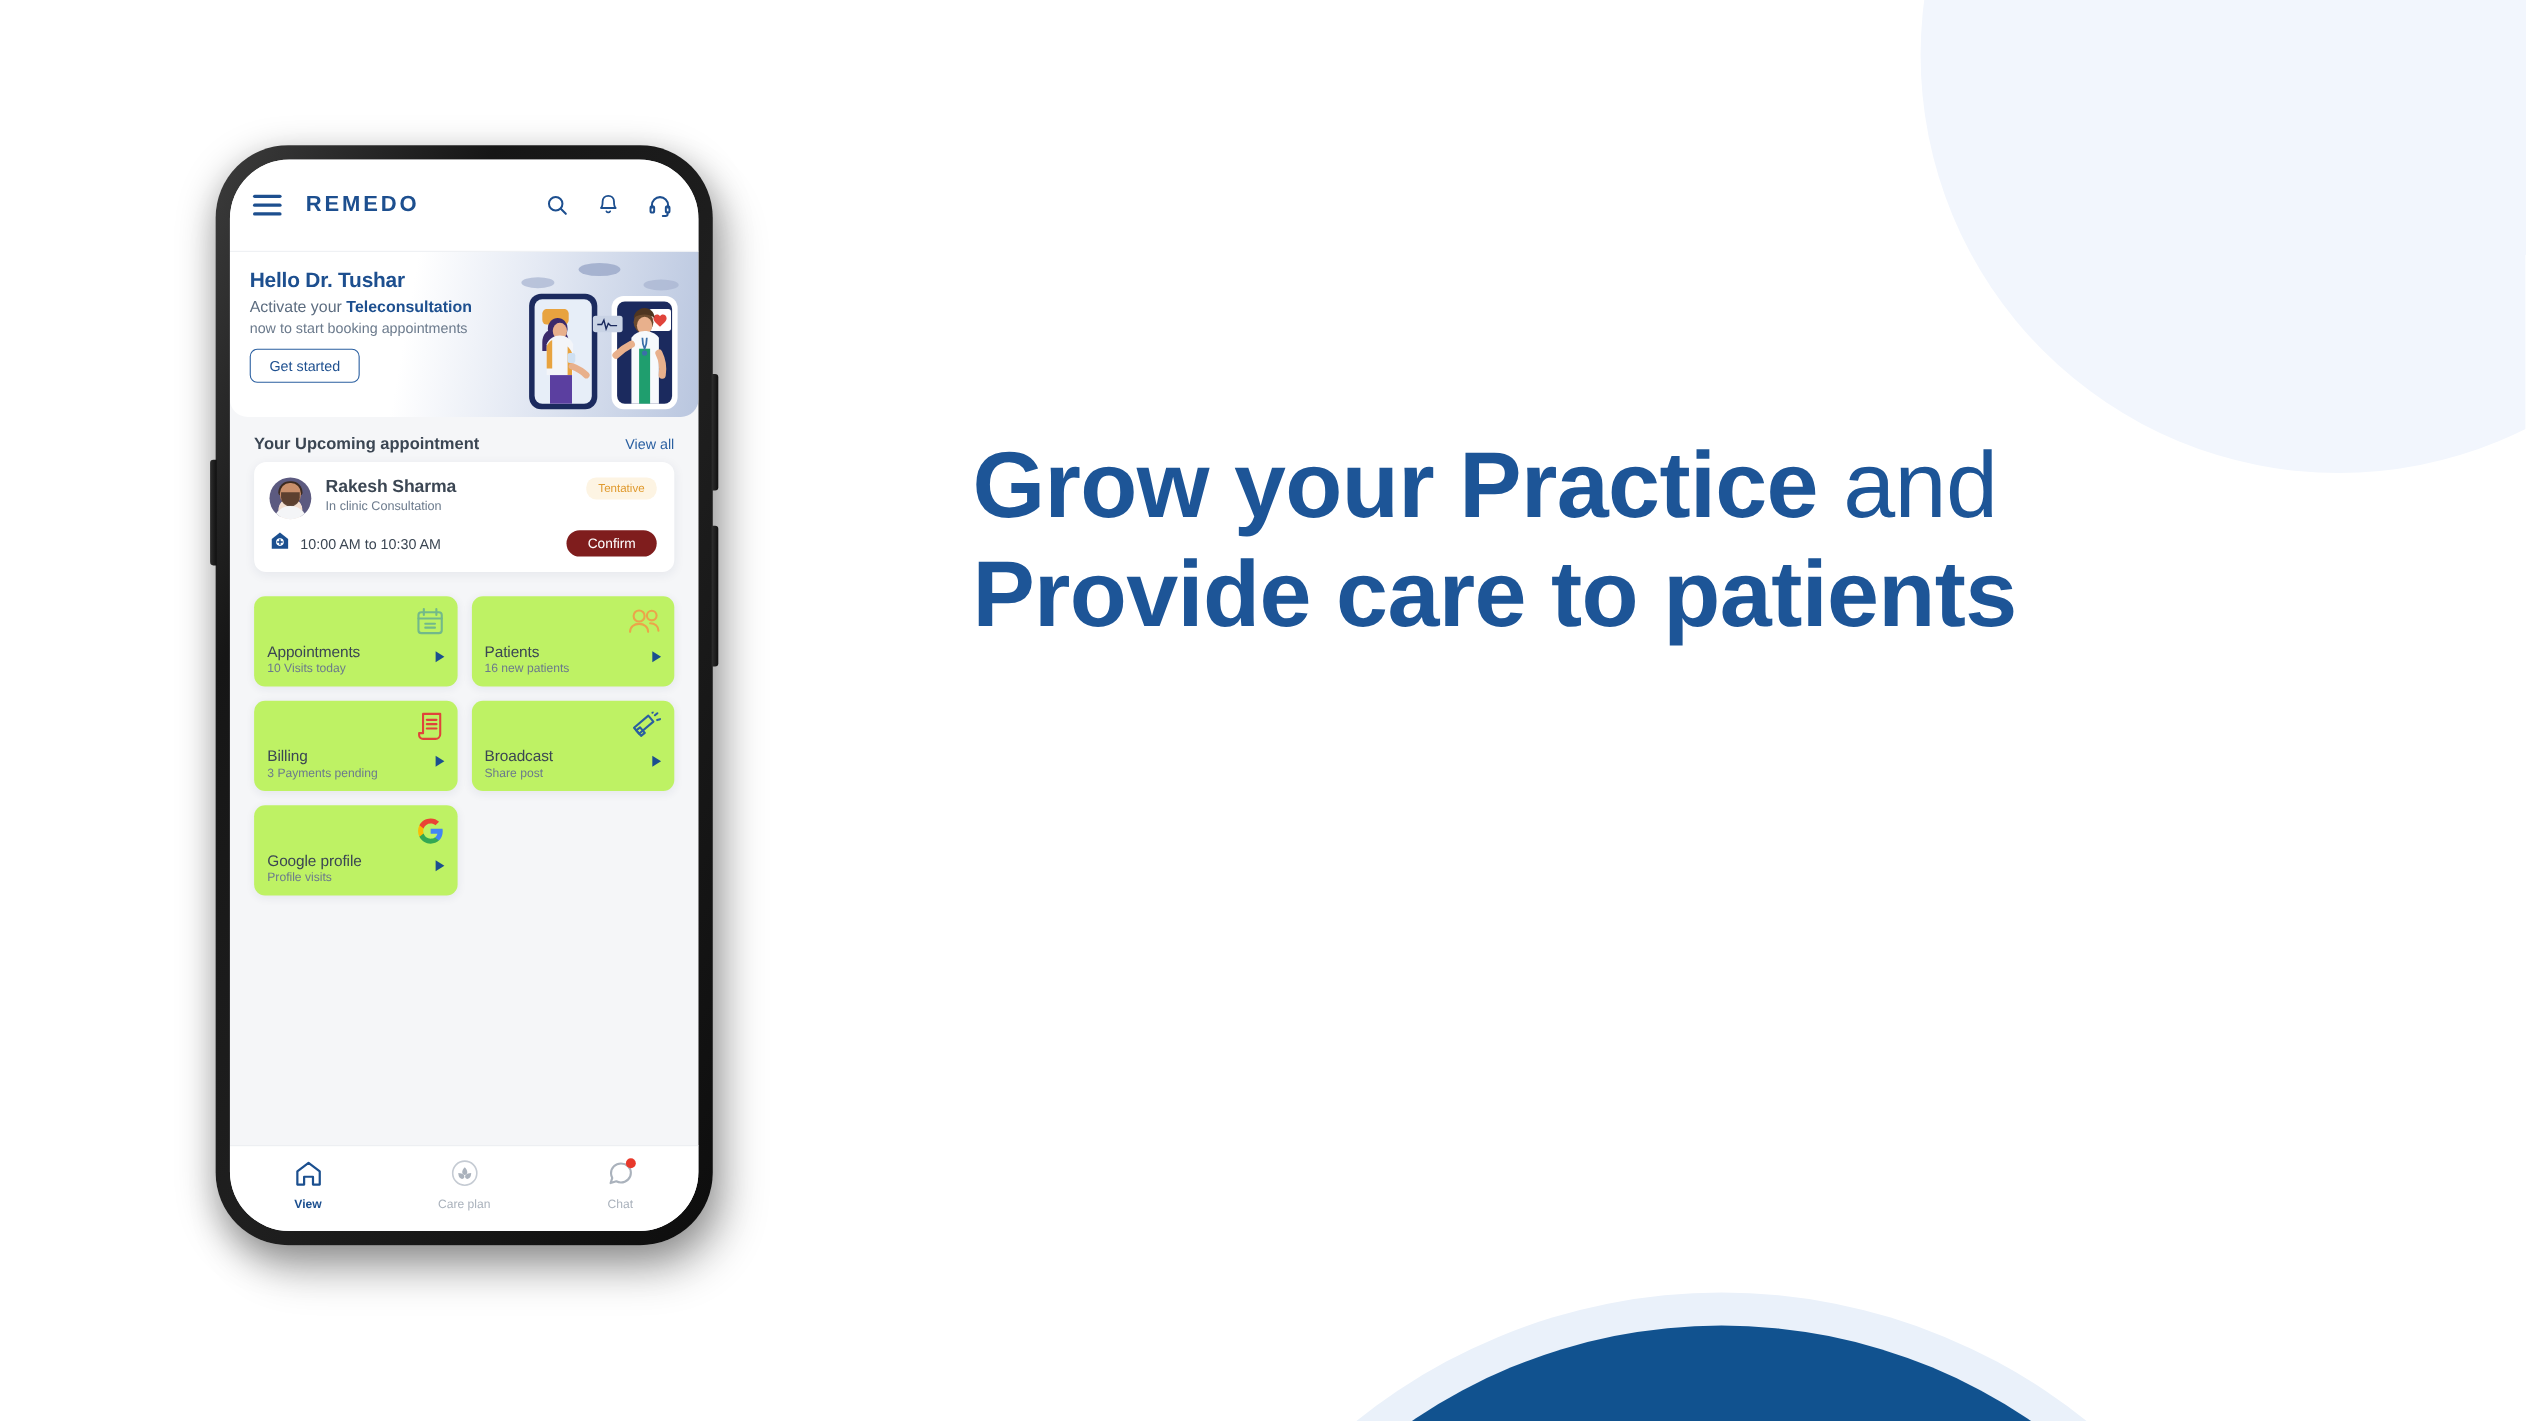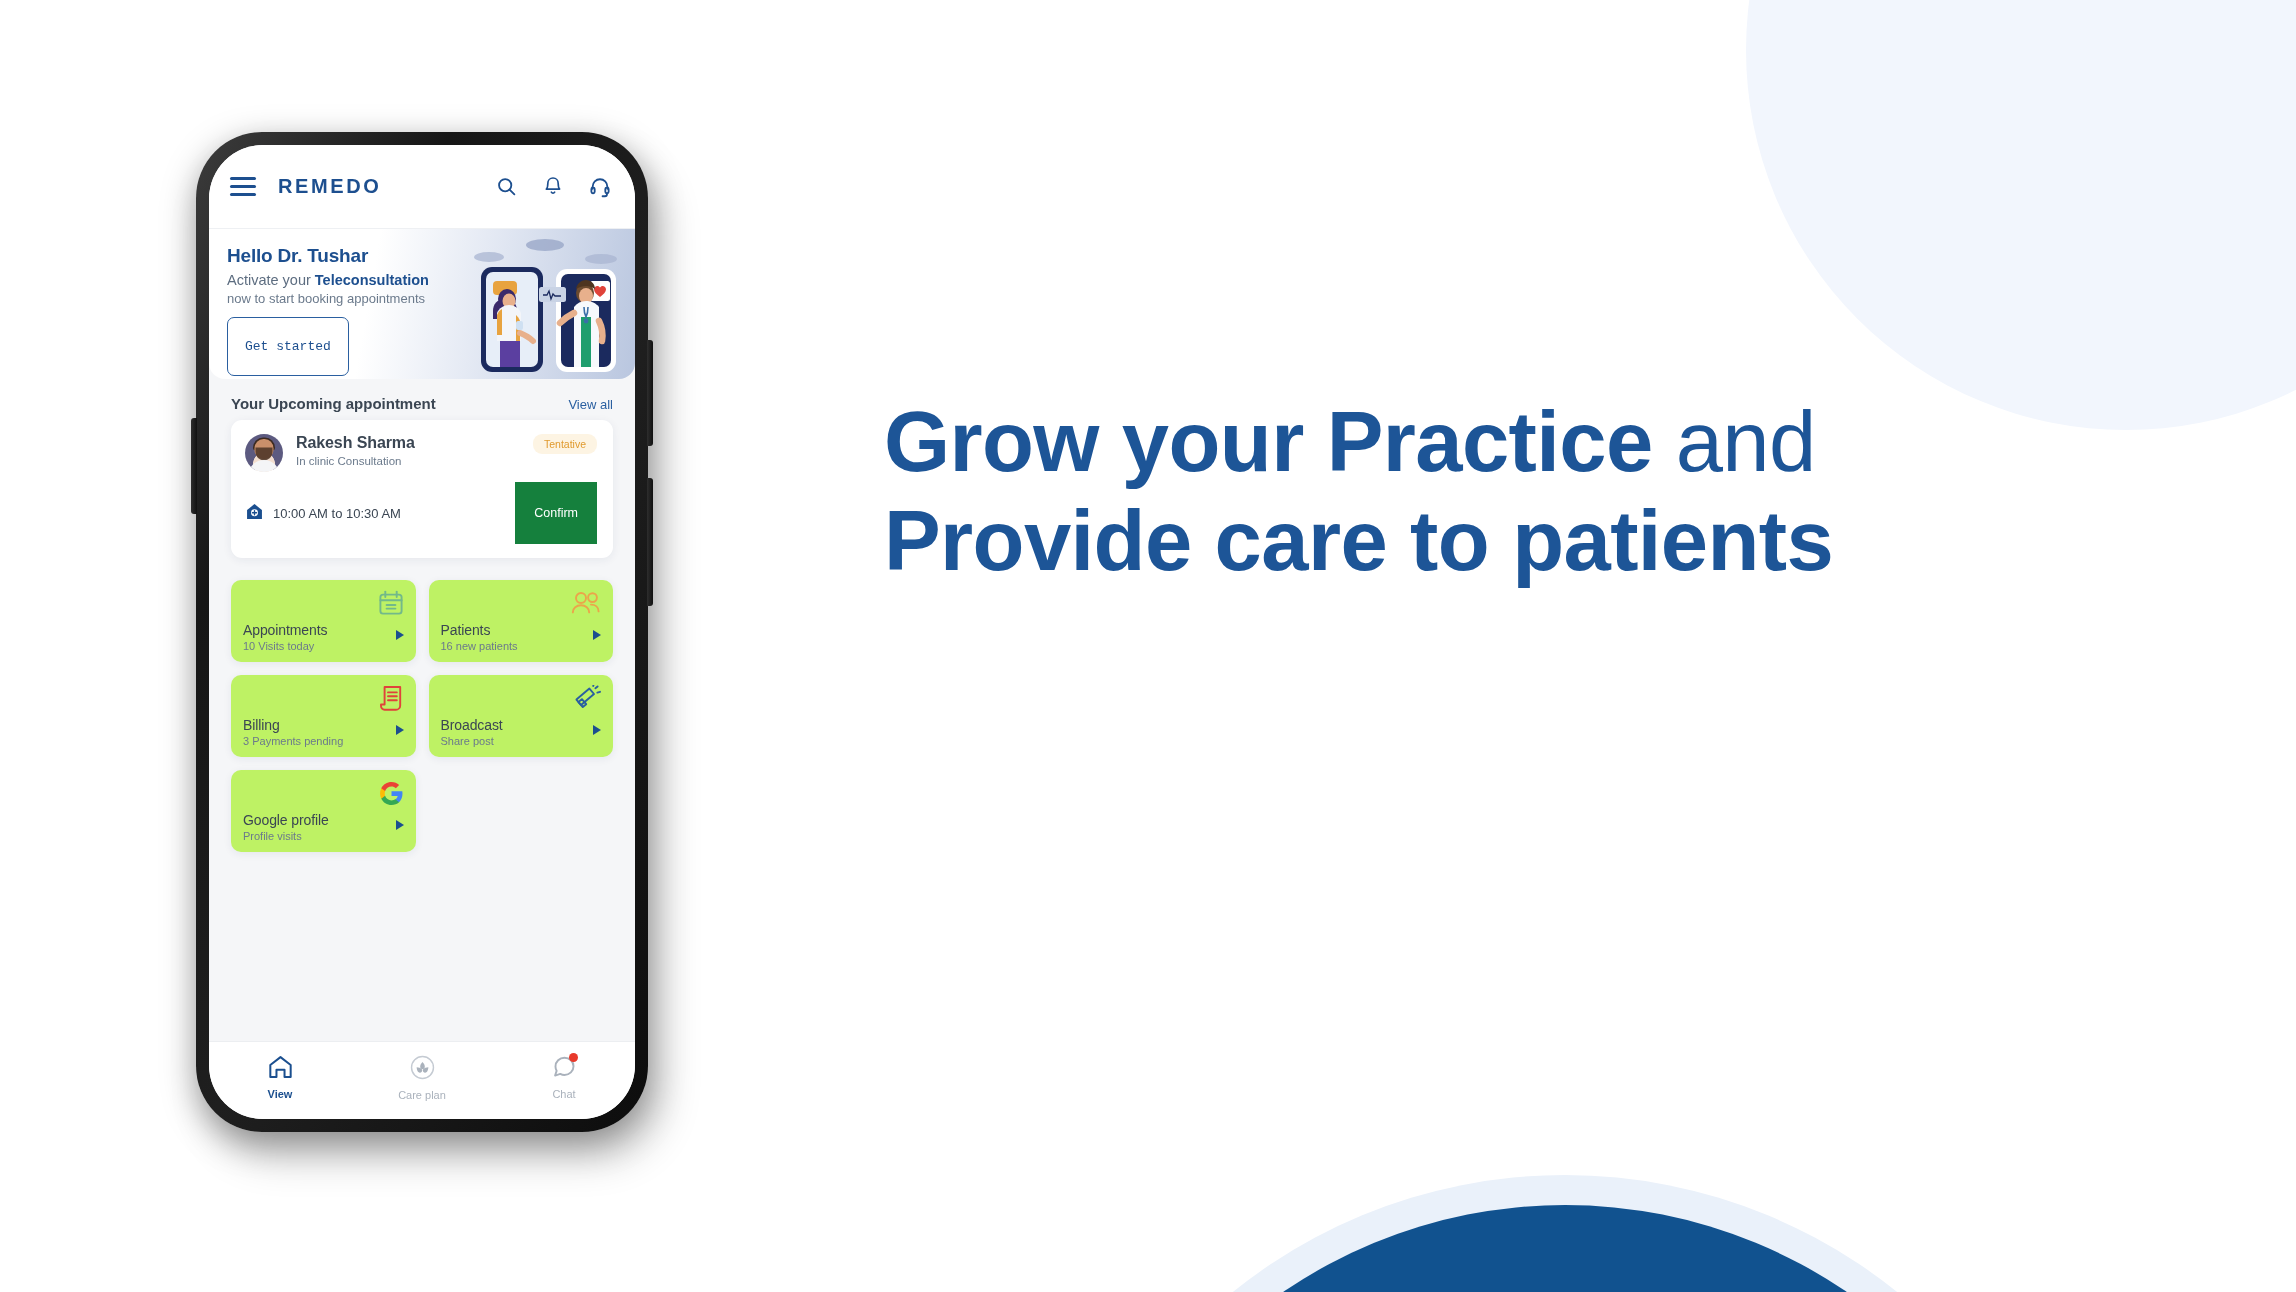--- a/index.html
+++ b/index.html
@@ -132,28 +132,27 @@
     overflow: hidden;
     padding: 16px 0 0 18px;
   }
   .banner h2 { font-size: 19px; font-weight: 700; color:#1d4f8f; letter-spacing:-0.2px; }
   .banner .l2 { margin-top:5px; font-size:14.5px; color:#5d6d80; }
   .banner .l2 b { color:#1d4f8f; font-weight:700; }
   .banner .l3 { margin-top:3px; font-size:13px; color:#6b7a8c; }
   .get-started {
     margin-top: 11px;
     display: inline-block;
-    padding: 21px 17px;
+    padding: 7px 17px;
     font-size: 13px;
     color: #1d4f8f;
     background: transparent;
     border: 1.5px solid #2a5fa0;
     border-radius: 7px;
     cursor: pointer;
-    font-family: Liberation Mono, monospace;
   }
   .banner-art { position:absolute; right:0; top:0; width: 182px; height: 150px; }
 
   
   .sec-head {
     flex: 0 0 auto;
     display:flex; align-items:baseline;
     padding: 16px 22px 8px 22px;
   }
   .sec-head .t { font-size: 15px; font-weight: 700; color:#3b4653; }
@@ -186,26 +185,26 @@
     color:#e09a2e;
     background:#fdf4e3;
     border-radius: 9px;
     padding: 4px 11px;
     white-space: nowrap;
   }
   .appt-row2 { display:flex; align-items:center; margin-top: 10px; }
   .appt-row2 .time { margin-left: 9px; font-size: 13px; color:#3b4653; }
   .confirm-btn {
     margin-left:auto;
-    background:#15803d;
+    background:#7f1d1d;
     color:#fff;
     font-size: 12.5px;
     border:none;
-    border-radius: 0;
-    padding: 24px 19px;
+    border-radius: 15px;
+    padding: 5px 19px;
     cursor:pointer;
   }
 
   
   .tiles {
     flex: 1 1 auto;
     display:grid;
     grid-template-columns: 1fr 1fr;
     gap: 13px;
     padding: 22px 22px 0 22px;

